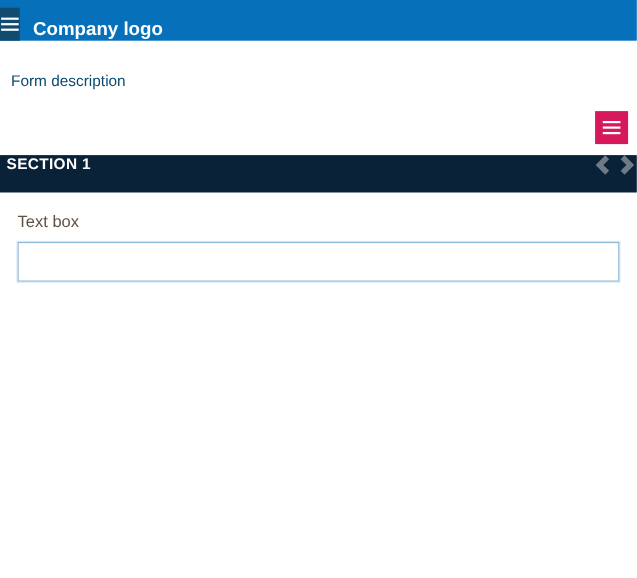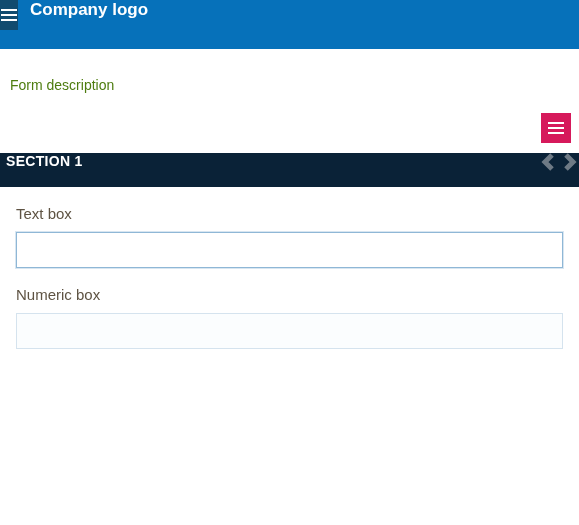--- a/index.html
+++ b/index.html
@@ -8,44 +8,44 @@
     font-size: 14px;
     width: 579px;
     height: 525px;
     background: #fff;
     position: relative;
     overflow: hidden;
     color: #333;
   }
   .topbar {
     background: #0671BA;
-    height: 49px;
+    height: 37px;
     display: flex;
-    align-items: flex-start;
+    align-items: flex-end;
     color: #fff;
   }
   .menu-btn {
     width: 18px;
     height: 30px;
     background: #114B6F;
     display: flex;
     align-items: center;
     justify-content: center;
     margin: 0;
     position: relative;
   }
   .logo {
     font-size: 17px;
     font-weight: bold;
     margin-left: 12px;
     color: #fff;
   }
   .desc {
     padding: 28px 10px 0 10px;
-    color: #4d7c0f;
+    color: #0c4a6e;
     font-size: 14px;
   }
   .action-row {
     height: 50px;
     position: relative;
     margin-top: 10px;
   }
   .action-btn {
     position: absolute;
     right: 8px;
@@ -152,17 +152,13 @@
       </svg>
     </span>
   </div>
 </div>
 
 <div class="form-body">
   <div class="field">
     <label class="field-label">Text box</label>
     <input type="text" class="text-input focused" autofocus="" value="" style="">
   </div>
-  <div class="field">
-    <label class="field-label">Numeric box</label>
-    <input type="text" class="text-input muted" value="" style="">
-  </div>
 </div>
 
 </body></html>

